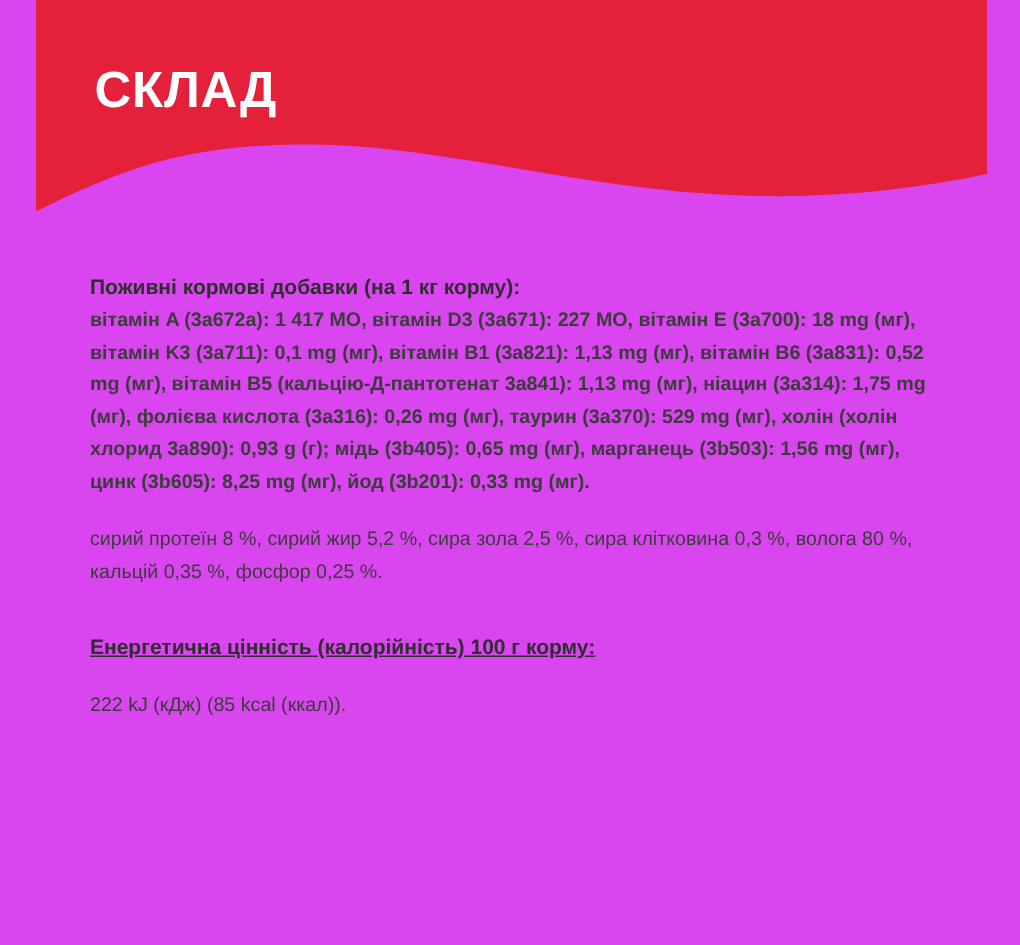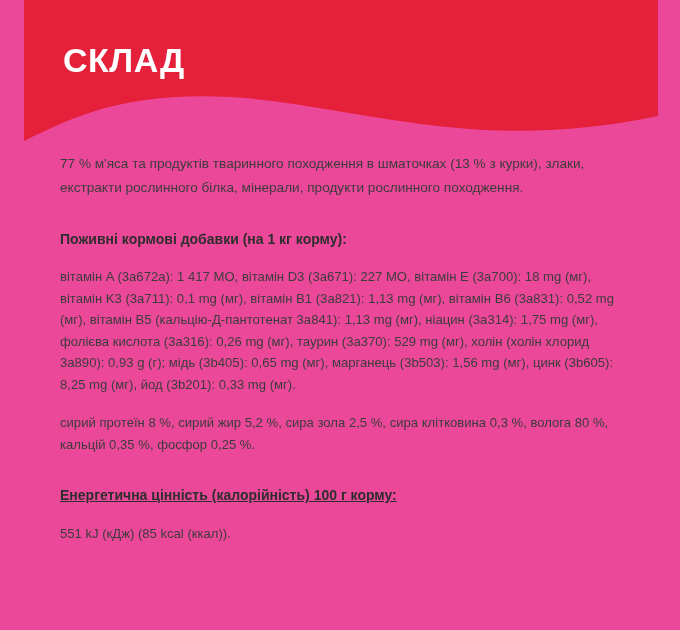--- a/index.html
+++ b/index.html
@@ -14,21 +14,21 @@
     overflow: hidden;
     font-family: "Liberation Sans", "DejaVu Sans", sans-serif;
     color: #3c3c3c;
     position: relative;
   }
 
   .page {
     position: relative;
     width: 680px;
     height: 630px;
-    background: #ec4899;
+    background: #d946ef;
   }
 
   
   .banner {
     position: absolute;
     left: 0;
     top: 0;
     width: 680px;
     height: 150px;
     overflow: hidden;
@@ -79,50 +79,49 @@
   }
 
   .section-body {
     margin: 0;
     font-size: 13.1px;
     line-height: 21.5px;
     color: #3c3c3c;
   }
 
   .gap-additives-heading { margin-top: 28px; }
-  .gap-additives-body    { margin-top: 16px; }
+  .gap-additives-body    { margin-top: 0; font-weight: bold; }
   .gap-nutrients-heading { margin-top: 30px; }
   .gap-nutrients-body    { margin-top: 17px; }
   .gap-energy-heading    { margin-top: 29px; text-decoration: underline; }
   .gap-energy-body       { margin-top: 17px; }
 </style>
 </head>
 <body>
 
 <div class="page">
 
   <div class="banner">
     <svg class="banner-svg" viewBox="0 0 680 150" preserveAspectRatio="none" aria-hidden="true">
       <path d="M24,0 L658,0 L658,116 C600,128 540,134 470,129 C400,124 340,110 272,101 C205,92 140,96 92,112 C70,119 48,129 24,141 Z" fill="#e5203a"></path>
     </svg>
     <h1 class="banner-title">СКЛАД</h1>
   </div>
 
   <div class="content">
 
-    <p class="intro">77 % м'яса та продуктів тваринного походження в шматочках (13 % з курки), злаки, екстракти рослинного білка, мінерали, продукти рослинного походження.</p>
 
     <div class="section">
       <h2 class="section-heading gap-additives-heading">Поживні кормові добавки (на 1 кг корму):</h2>
       <p class="section-body gap-additives-body">вітамін A (3a672a): 1 417 МО, вітамін D3 (3a671): 227 МО, вітамін E (3a700): 18 mg (мг), вітамін K3 (3a711): 0,1 mg (мг), вітамін B1 (3a821): 1,13 mg (мг), вітамін B6 (3a831): 0,52 mg (мг), вітамін B5 (кальцію-Д-пантотенат 3a841): 1,13 mg (мг), ніацин (3a314): 1,75 mg (мг), фолієва кислота (3a316): 0,26 mg (мг), таурин (3a370): 529 mg (мг), холін (холін хлорид 3a890): 0,93 g (г); мідь (3b405): 0,65 mg (мг), марганець (3b503): 1,56 mg (мг), цинк (3b605): 8,25 mg (мг), йод (3b201): 0,33 mg (мг).</p>
     </div>
 
     <div class="section">
       <p class="section-body gap-nutrients-body">сирий протеїн 8 %, сирий жир 5,2 %, сира зола 2,5 %, сира клітковина 0,3 %, волога 80 %, кальцій 0,35 %, фосфор 0,25 %.</p>
     </div>
 
     <div class="section">
       <h2 class="section-heading gap-energy-heading">Енергетична цінність (калорійність) 100 г корму:</h2>
-      <p class="section-body gap-energy-body">551 kJ (кДж) (85 kcal (ккал)).</p>
+      <p class="section-body gap-energy-body">222 kJ (кДж) (85 kcal (ккал)).</p>
     </div>
 
   </div>
 </div>
 
 </body></html>

